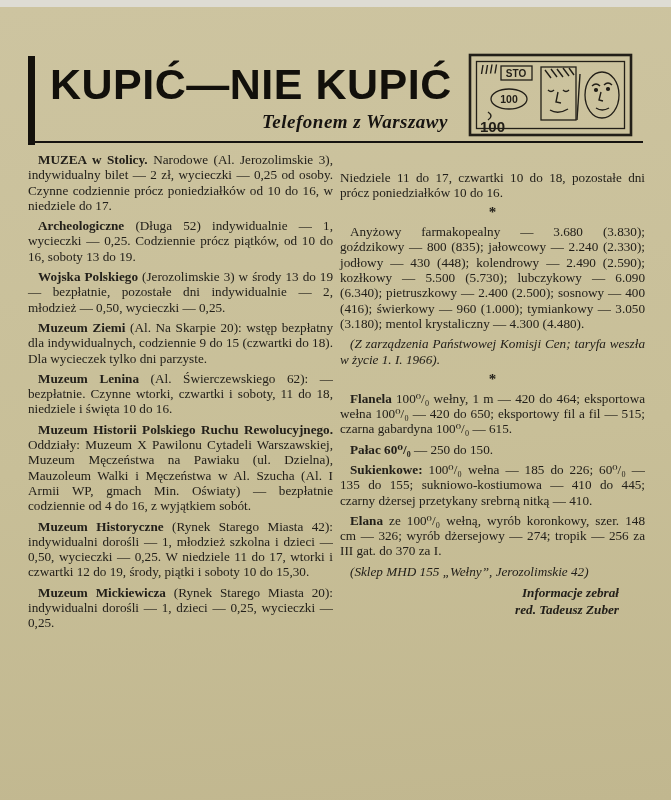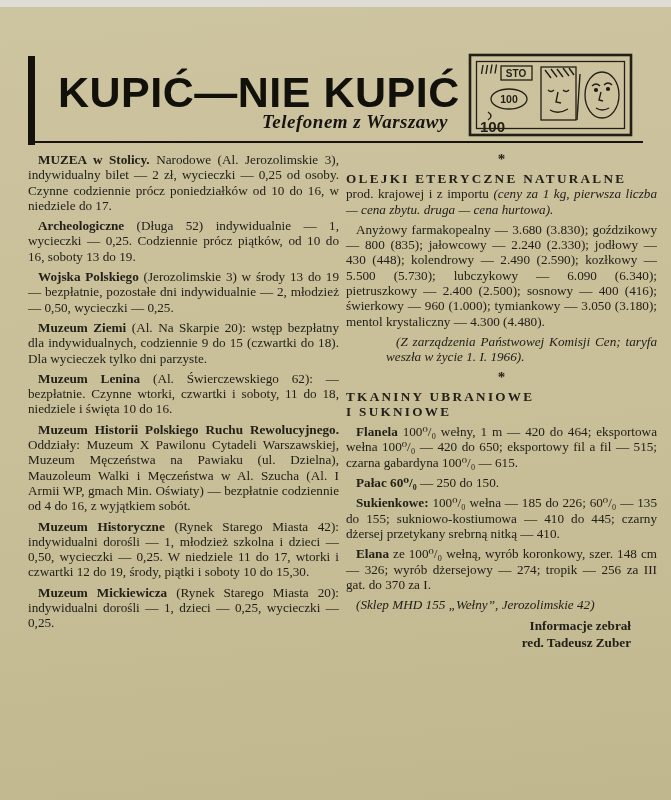--- a/index.html
+++ b/index.html
@@ -13,61 +13,61 @@
     position: absolute; left: 0; top: 7px;
     width: 671px; height: 793px;
     background: linear-gradient(175deg, #cdc4a0 0%, #c8bf98 55%, #c1b78f 100%);
   }
   .accent-bar {
     position: absolute; left: 28px; top: 49px;
     width: 7px; height: 89px;
     background: #14110c;
   }
   .title {
-    position: absolute; left: 46px; top: 52px; margin: 12px;
+    position: absolute; left: 46px; top: 52px; margin: 4px;
     font-family: "Liberation Sans", "DejaVu Sans", sans-serif;
     font-weight: bold; font-size: 43px; line-height: 1;
     letter-spacing: 0.5px; color: #12100b; white-space: nowrap;
   }
   .subtitle {
     position: absolute; left: 262px; top: 104px;
     font-style: italic; font-weight: bold; font-size: 19px;
     letter-spacing: 0.5px; color: #171411;
   }
   .stamp { position: absolute; right: 37px; top: 45px; }
   .rule {
     position: absolute; left: 28px; right: 28px; top: 134px;
     border-top: 2.5px solid #161310;
   }
   .columns {
-    position: absolute; left: 28px; right: 14px; top: 145px;
-    display: flex; gap: 7px;
+    position: absolute; left: 28px; right: 26px; top: 145px;
+    display: flex; gap: 7px; align-items: center;
   }
   .col {
     flex: 1; min-width: 0;
     font-size: 13.2px; line-height: 15.3px;
     text-align: justify; color: #23201a;
     hyphens: auto;
   }
   .para { margin: 0 0 5px; text-indent: 10px; }
   .noindent { text-indent: 0; }
   .lead { }
   .sep {
     text-align: center; font-weight: bold;
     font-size: 15px; line-height: 15px; margin: 0 0 4px;
   }
   .heading {
     display: block; font-weight: bold;
     letter-spacing: 2.3px; text-indent: 0;
   }
-  .italic { font-style: italic; margin-left: 40px; }
+  .italic { font-style: italic; }
   .shop { font-style: italic; font-weight: normal; }
   .credit {
     text-align: right; padding-right: 26px; margin-top: 4px;
-    font-weight: bold; line-height: 17px;
+    font-style: italic; font-weight: bold; line-height: 17px;
   }
 </style>
 </head>
 <body>
 
 <div class="paper">
 
   <div class="accent-bar"></div>
   <h1 class="title">KUPIĆ—NIE KUPIĆ</h1>
   <div class="subtitle">Telefonem z Warszawy</div>
@@ -137,37 +137,29 @@
         <b class="lead">Muzeum Historyczne</b>
         <span>(Rynek Starego Miasta 42): indywidualni dorośli — 1, młodzież szkolna i dzieci — 0,50, wycieczki — 0,25. W niedziele 11 do 17, wtorki i czwartki 12 do 19, środy, piątki i soboty 10 do 15,30.</span>
       </p>
       <p class="para">
         <b class="lead">Muzeum Mickiewicza</b>
         <span>(Rynek Starego Miasta 20): indywidualni dorośli — 1, dzieci — 0,25, wycieczki — 0,25.</span>
       </p>
     </div>
 
     <div class="col">
+      <p class="para noindent">Niedziele 11 do 17, czwartki 10 do 18, pozostałe dni prócz poniedziałków 10 do 16.</p>
 
       <div class="sep">*</div>
 
-      <p class="para noindent">
-        <b class="heading">OLEJKI ETERYCZNE NATURALNE</b>
-        <span>prod. krajowej i z importu</span>
-        <i>(ceny za 1 kg, pierwsza liczba — cena zbytu. druga — cena hurtowa).</i>
-      </p>
       <p class="para">Anyżowy farmakopealny — 3.680 (3.830); goździkowy — 800 (835); jałowcowy — 2.240 (2.330); jodłowy — 430 (448); kolendrowy — 2.490 (2.590); kozłkowy — 5.500 (5.730); lubczykowy — 6.090 (6.340); pietruszkowy — 2.400 (2.500); sosnowy — 400 (416); świerkowy — 960 (1.000); tymiankowy — 3.050 (3.180); mentol krystaliczny — 4.300 (4.480).</p>
       <p class="para italic">(Z zarządzenia Państwowej Komisji Cen; taryfa weszła w życie 1. I. 1966).</p>
 
       <div class="sep">*</div>
 
-      <p class="para noindent">
-        <b class="heading">TKANINY UBRANIOWE</b>
-        <b class="heading">I SUKNIOWE</b>
-      </p>
 
       <p class="para">
         <b class="lead">Flanela</b>
         <span>100⁰/₀ wełny, 1 m — 420 do 464; eksportowa wełna 100⁰/₀ — 420 do 650; eksportowy fil a fil — 515; czarna gabardyna 100⁰/₀ — 615.</span>
       </p>
       <p class="para">
         <b class="lead">Pałac 60⁰/₀</b>
         <span>— 250 do 150.</span>
       </p>
       <p class="para">

